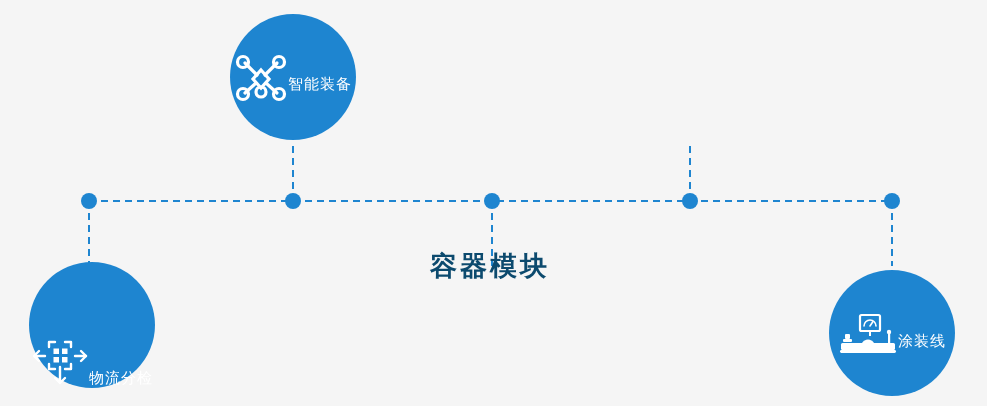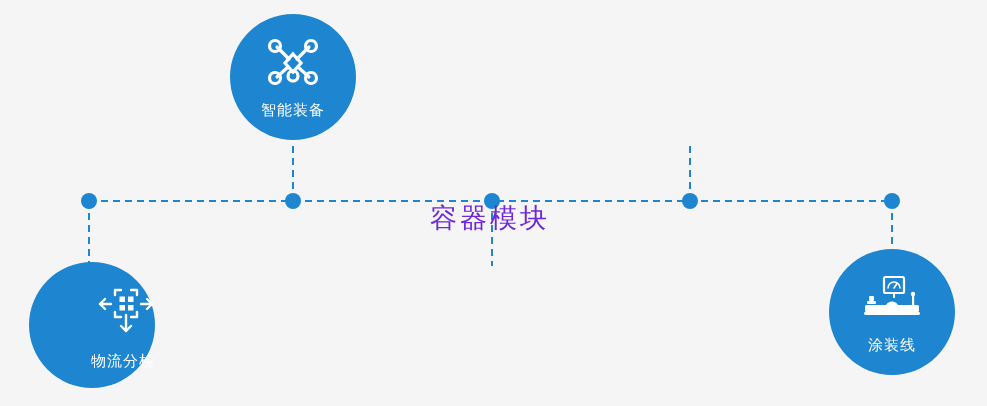--- a/index.html
+++ b/index.html
@@ -24,21 +24,21 @@
     left: 0;
     top: 0;
     width: 987px;
     height: 406px;
   }
   .node-circle {
     position: absolute;
     border-radius: 50%;
     background: #1e85d0;
     display: flex;
-    flex-direction: column;
+    flex-direction: row;
     align-items: center;
     justify-content: center;
     box-sizing: border-box;
   }
   .node-icon {
     display: block;
     line-height: 0;
   }
   .node-label {
     color: #ffffff;
@@ -46,26 +46,27 @@
     letter-spacing: 1px;
     white-space: nowrap;
     font-weight: 400;
   }
   .top-node .node-icon { margin-top: 2px; }
   .top-node .node-label { margin-top: 14px; }
   .bottom-node .node-icon { margin-top: 4px; }
   .bottom-node .node-label { margin-top: 16px; }
   .watermark {
     position: absolute;
-    color: #6d28d9;
+    color: #0c4a6e;
     font-size: 27px;
     letter-spacing: 3px;
     white-space: nowrap;
     user-select: none;
-    font-weight: 400;
+    font-weight: 700;
+    margin-top: 48px;
   }
 </style>
 </head>
 <body>
 
 <div id="stage">
 
   <svg class="svg-layer" viewBox="0 0 987 406">
 
     <line x1="89" y1="201" x2="892" y2="201" stroke="#1e85d0" stroke-width="2" stroke-dasharray="7 5"></line>
@@ -134,21 +135,21 @@
 
           <line x1="29" y1="31" x2="29" y2="47"></line>
           <polyline points="24,42 29,47 34,42"></polyline>
         </g>
       </svg>
     </span>
     <span class="node-label">物流分检</span>
   </div>
 
 
-  <div class="node-circle bottom-node" style="left:829px; top:249px; width:126px; height:126px;">
+  <div class="node-circle bottom-node" style="left:829px; top:270px; width:126px; height:126px;">
     <span class="node-icon">
       <svg width="60" height="46" viewBox="0 0 60 46">
         <g fill="#ffffff" stroke="none">
 
           <rect x="2" y="38" width="56" height="3" rx="1.4"></rect>
 
           <rect x="7" y="22" width="5" height="5" rx="1"></rect>
           <rect x="5" y="27" width="9" height="3" rx="1"></rect>
 
           <rect x="3" y="31" width="54" height="7" rx="1.5"></rect>

